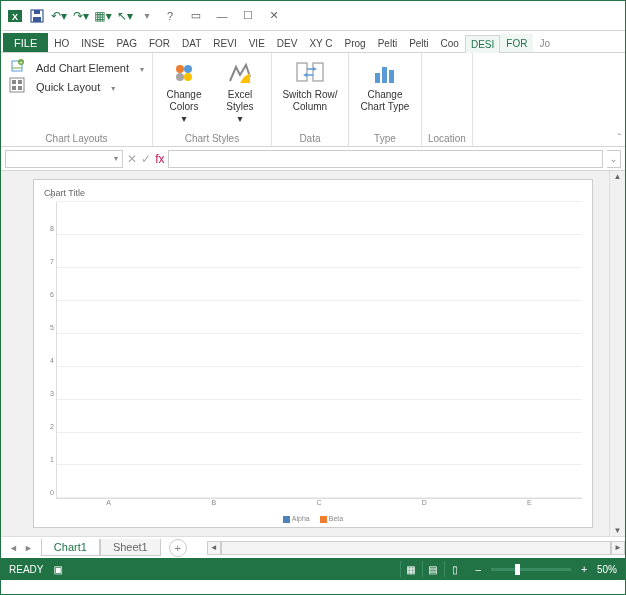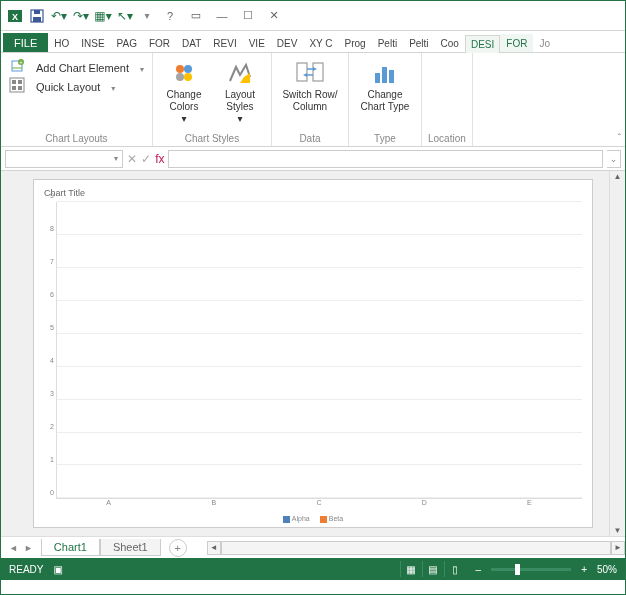--- a/index.html
+++ b/index.html
@@ -179,21 +179,21 @@
         </span>
         <span>Change Colors</span>▾
       </div>
       <div class="bigbtn">
         <span class="ic">
           <svg width="28" height="26">
               <path d="M4 22 L10 8 L14 16 L20 6 L24 18" fill="none" stroke="#888" stroke-width="2"></path>
               <path d="M18 18 L24 14 L24 24 L14 24 Z" fill="#ffc000"></path>
             </svg>
         </span>
-        <span>Layout Styles</span>▾
+        <span>Excel Styles</span>▾
       </div>
     </div>
     <div class="group-label">Chart Styles</div>
   </div>
 
   <div class="group">
     <div class="group-body">
       <div class="bigbtn" style="width:64px">
         <span class="ic">
           <svg width="30" height="26">

